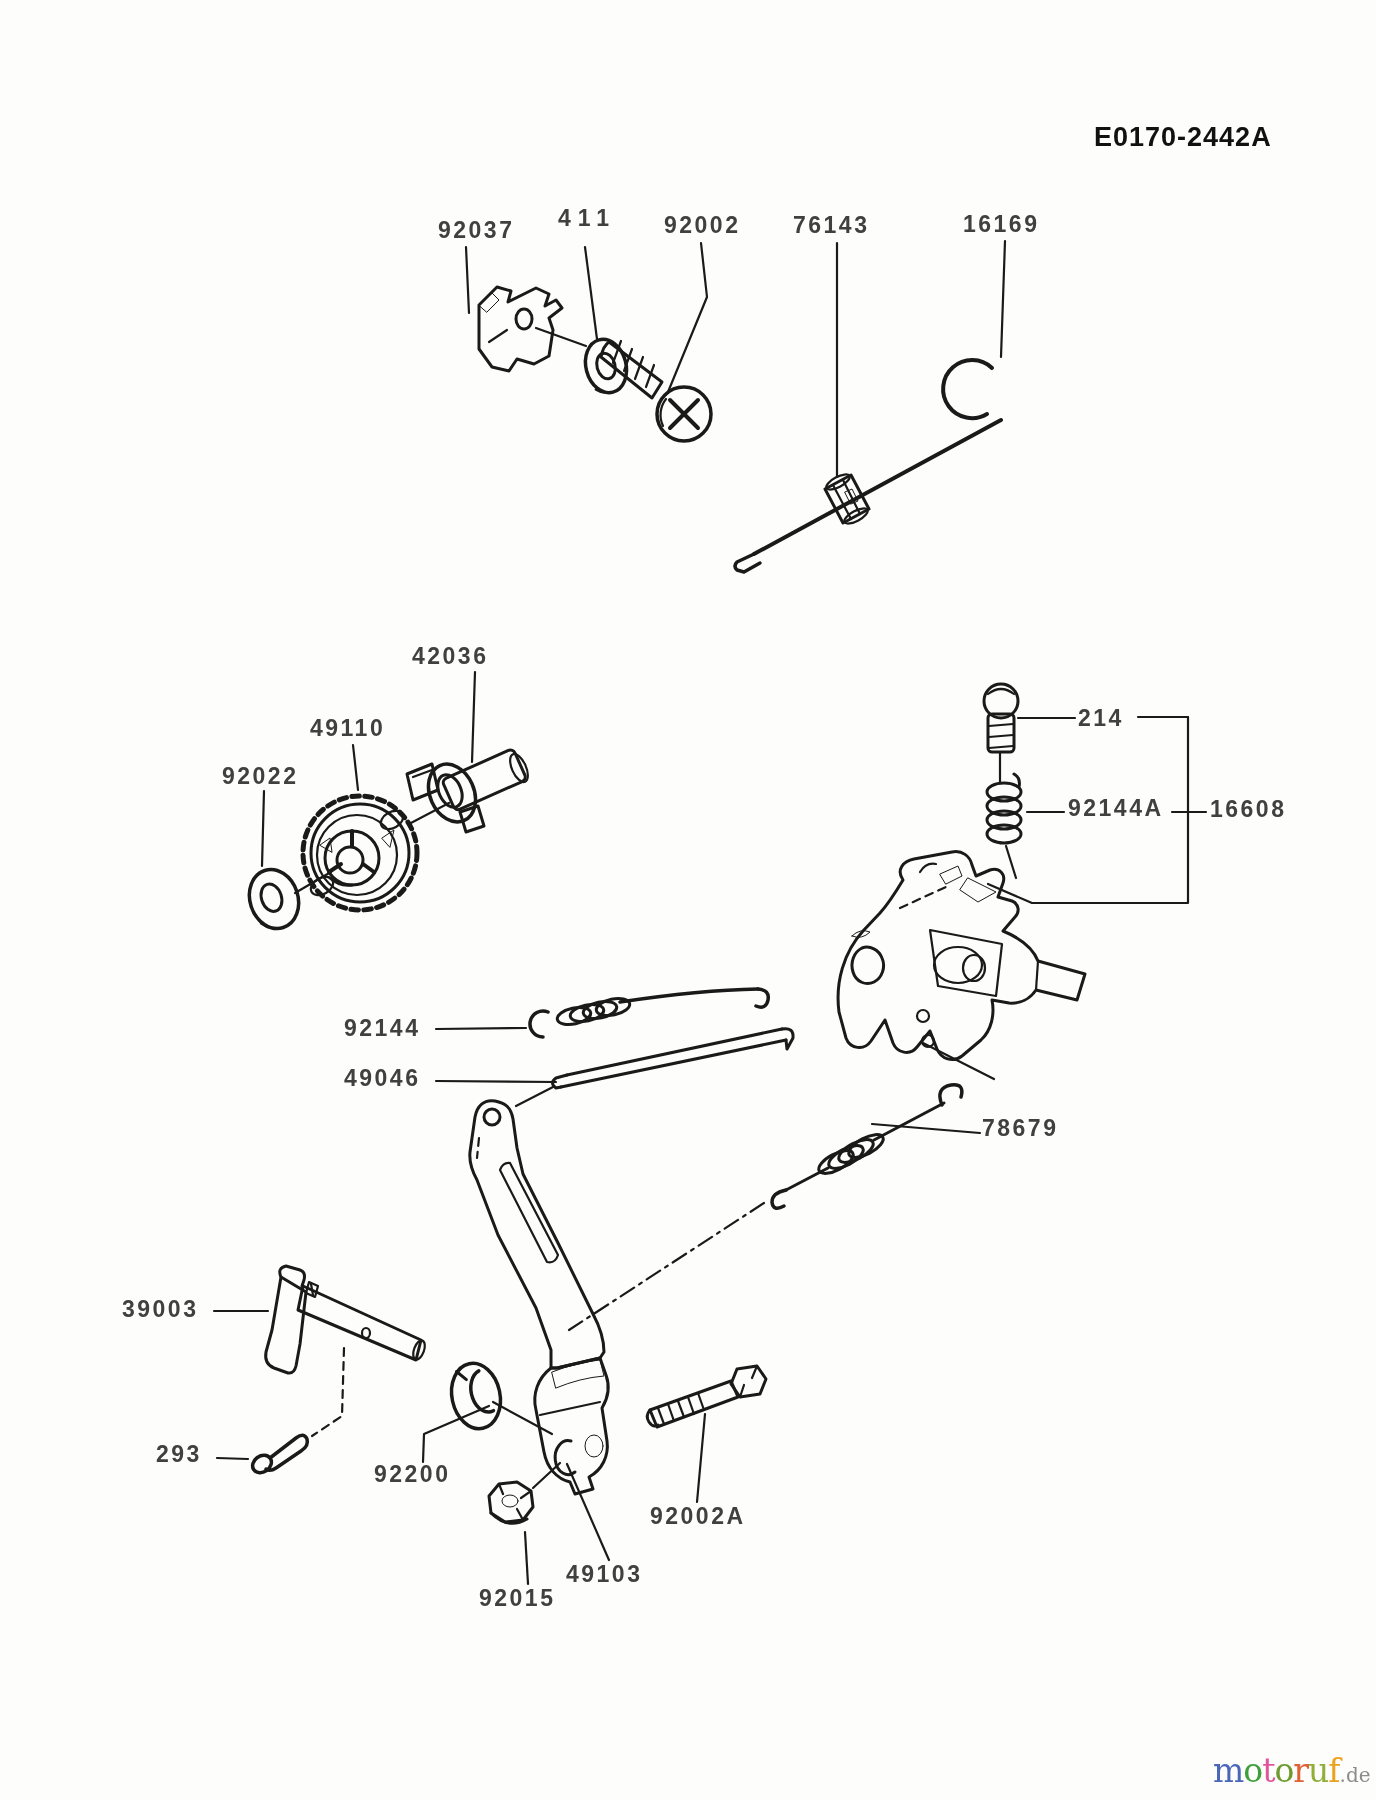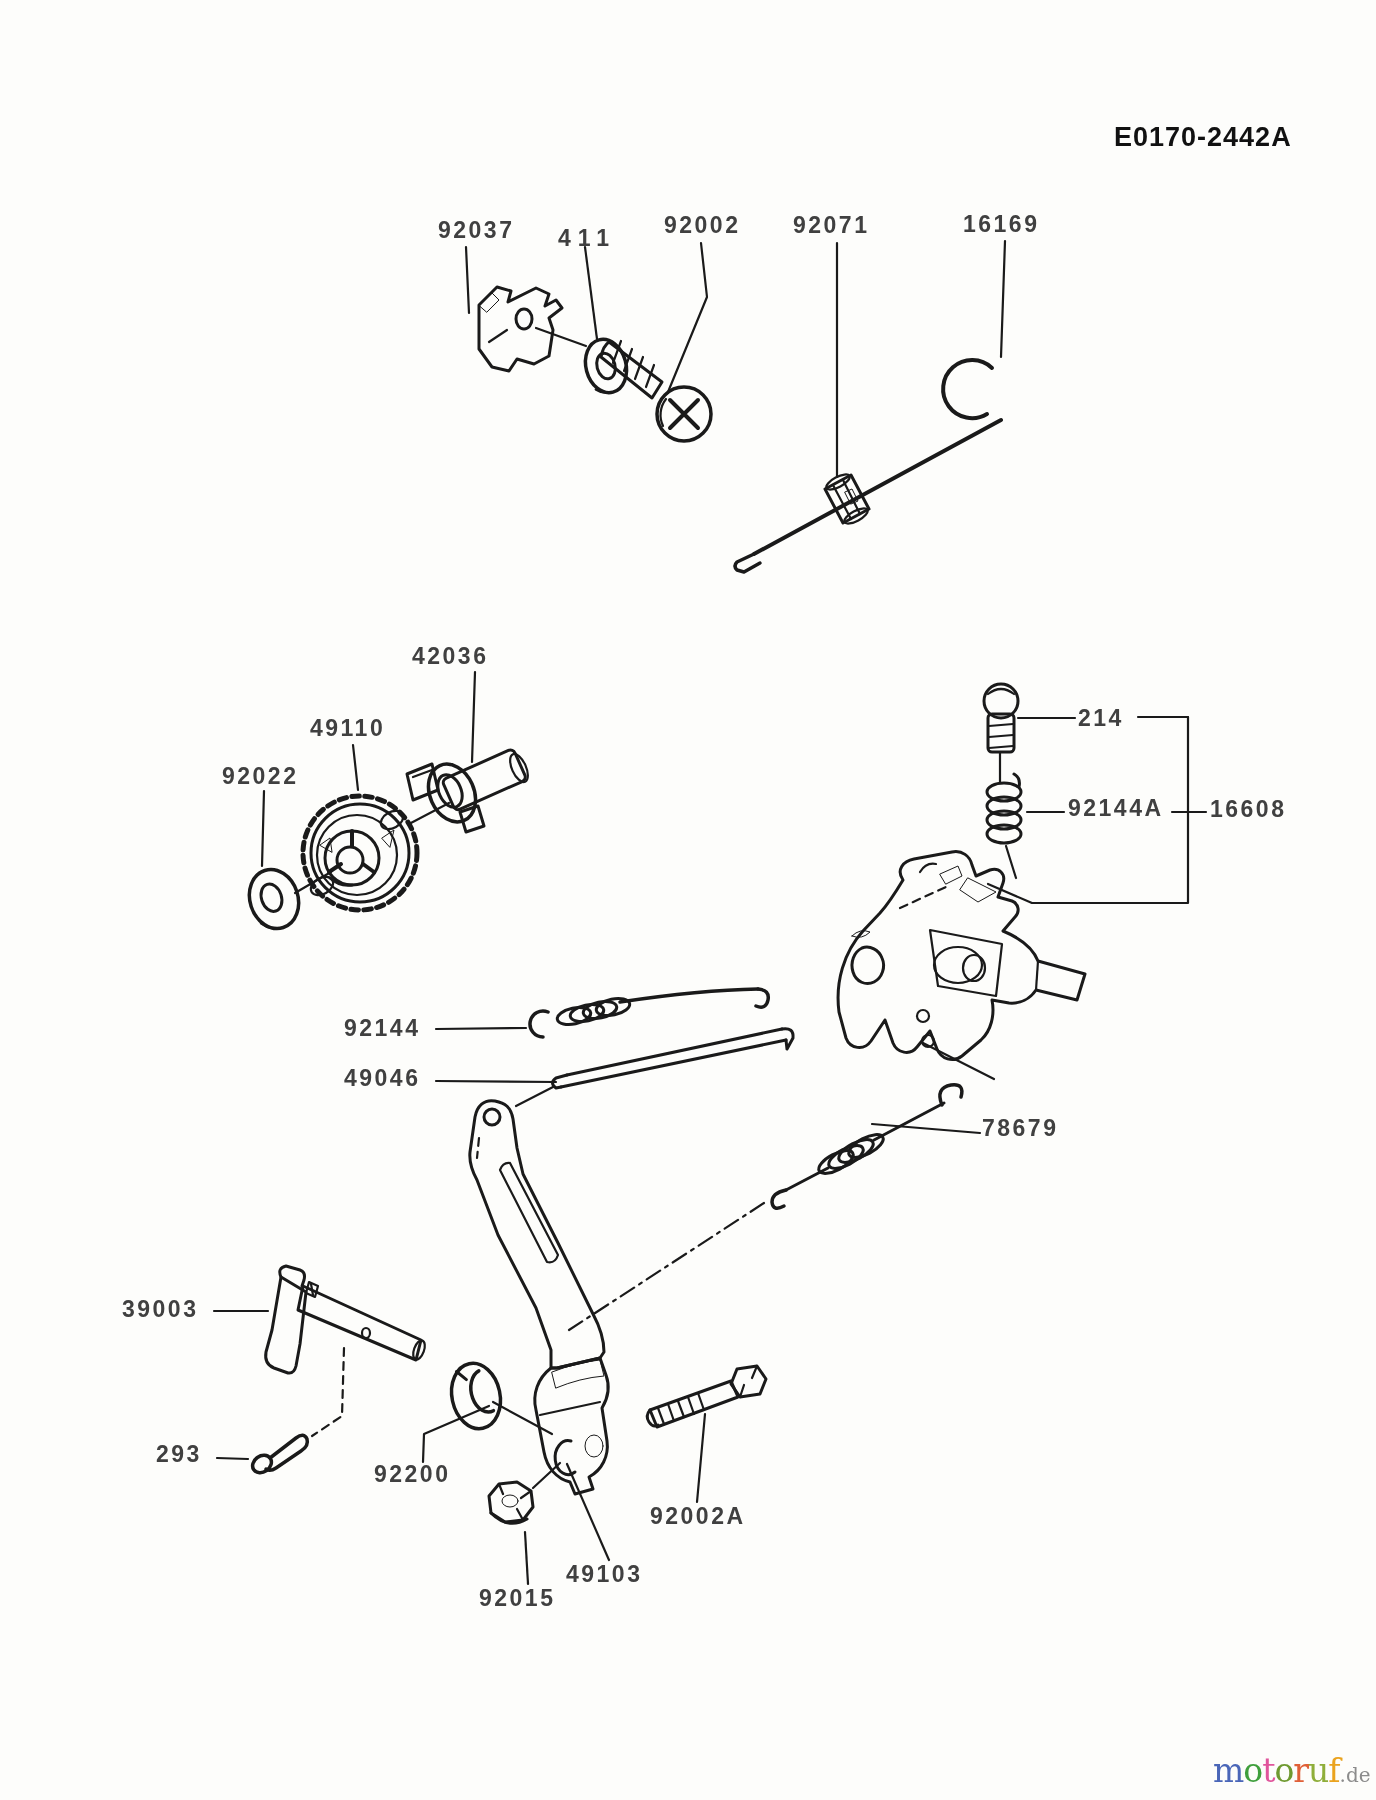--- a/index.html
+++ b/index.html
@@ -15,21 +15,21 @@
   .fw{fill:#ffffff;} .fd{fill:#1a1a1a;stroke:none;}
   .dash{stroke-dasharray:8 6;} .dashdot{stroke-dasharray:16 6 3 6;}
   .teeth{stroke-dasharray:7.5 5.5;stroke-width:5px;}
   .plabel{
     position:absolute;font-weight:700;font-size:23px;letter-spacing:2.5px;
     color:#404040;white-space:nowrap;line-height:1.1;
   }
   .plabel.wide{letter-spacing:7px;}
   .title{
     position:absolute;left:1094px;top:122px;font-size:27px;font-weight:700;
-    letter-spacing:1px;color:#111;white-space:nowrap;margin-left:20px;
+    letter-spacing:1px;color:#111;white-space:nowrap;
   }
   .watermark{
     position:absolute;left:1213px;top:1754px;
     font-family:"DejaVu Serif","Liberation Serif",serif;
     font-size:33px;line-height:1;white-space:nowrap;letter-spacing:-1px;
   }
   .watermark .tld{font-size:20px;letter-spacing:0;}
 </style>
 </head>
 <body>
@@ -247,23 +247,23 @@
       <path class="s2" d="M740,1397 L744,1385 M757,1366 L752,1378"></path>
       <path class="s3 fw" d="M650,1410 L731,1381 L738,1397 L657,1427 Z"></path>
       <path class="s2" d="M658,1408 L664,1424 M668,1404 L674,1421 M678,1401 L684,1417 M688,1397 L694,1414 M698,1393 L704,1410"></path>
       <path class="s3" d="M650,1410 Q645,1416 649,1422 Q653,1428 658,1425"></path>
     </g>
   </svg>
 
   <div class="title">E0170-2442A</div>
 
   <div class="plabel" style="left:438px;top:218px">92037</div>
-  <div class="plabel wide" style="left:558px;top:226px">411</div>
+  <div class="plabel wide" style="left:558px;top:206px">411</div>
   <div class="plabel" style="left:664px;top:213px">92002</div>
-  <div class="plabel" style="left:793px;top:213px">92071</div>
+  <div class="plabel" style="left:793px;top:213px">76143</div>
   <div class="plabel" style="left:963px;top:212px">16169</div>
   <div class="plabel" style="left:412px;top:644px">42036</div>
   <div class="plabel" style="left:310px;top:716px">49110</div>
   <div class="plabel" style="left:222px;top:764px">92022</div>
   <div class="plabel" style="left:1078px;top:706px">214</div>
   <div class="plabel" style="left:1068px;top:796px">92144A</div>
   <div class="plabel" style="left:1210px;top:797px">16608</div>
   <div class="plabel" style="left:344px;top:1016px">92144</div>
   <div class="plabel" style="left:344px;top:1066px">49046</div>
   <div class="plabel" style="left:982px;top:1116px">78679</div>

